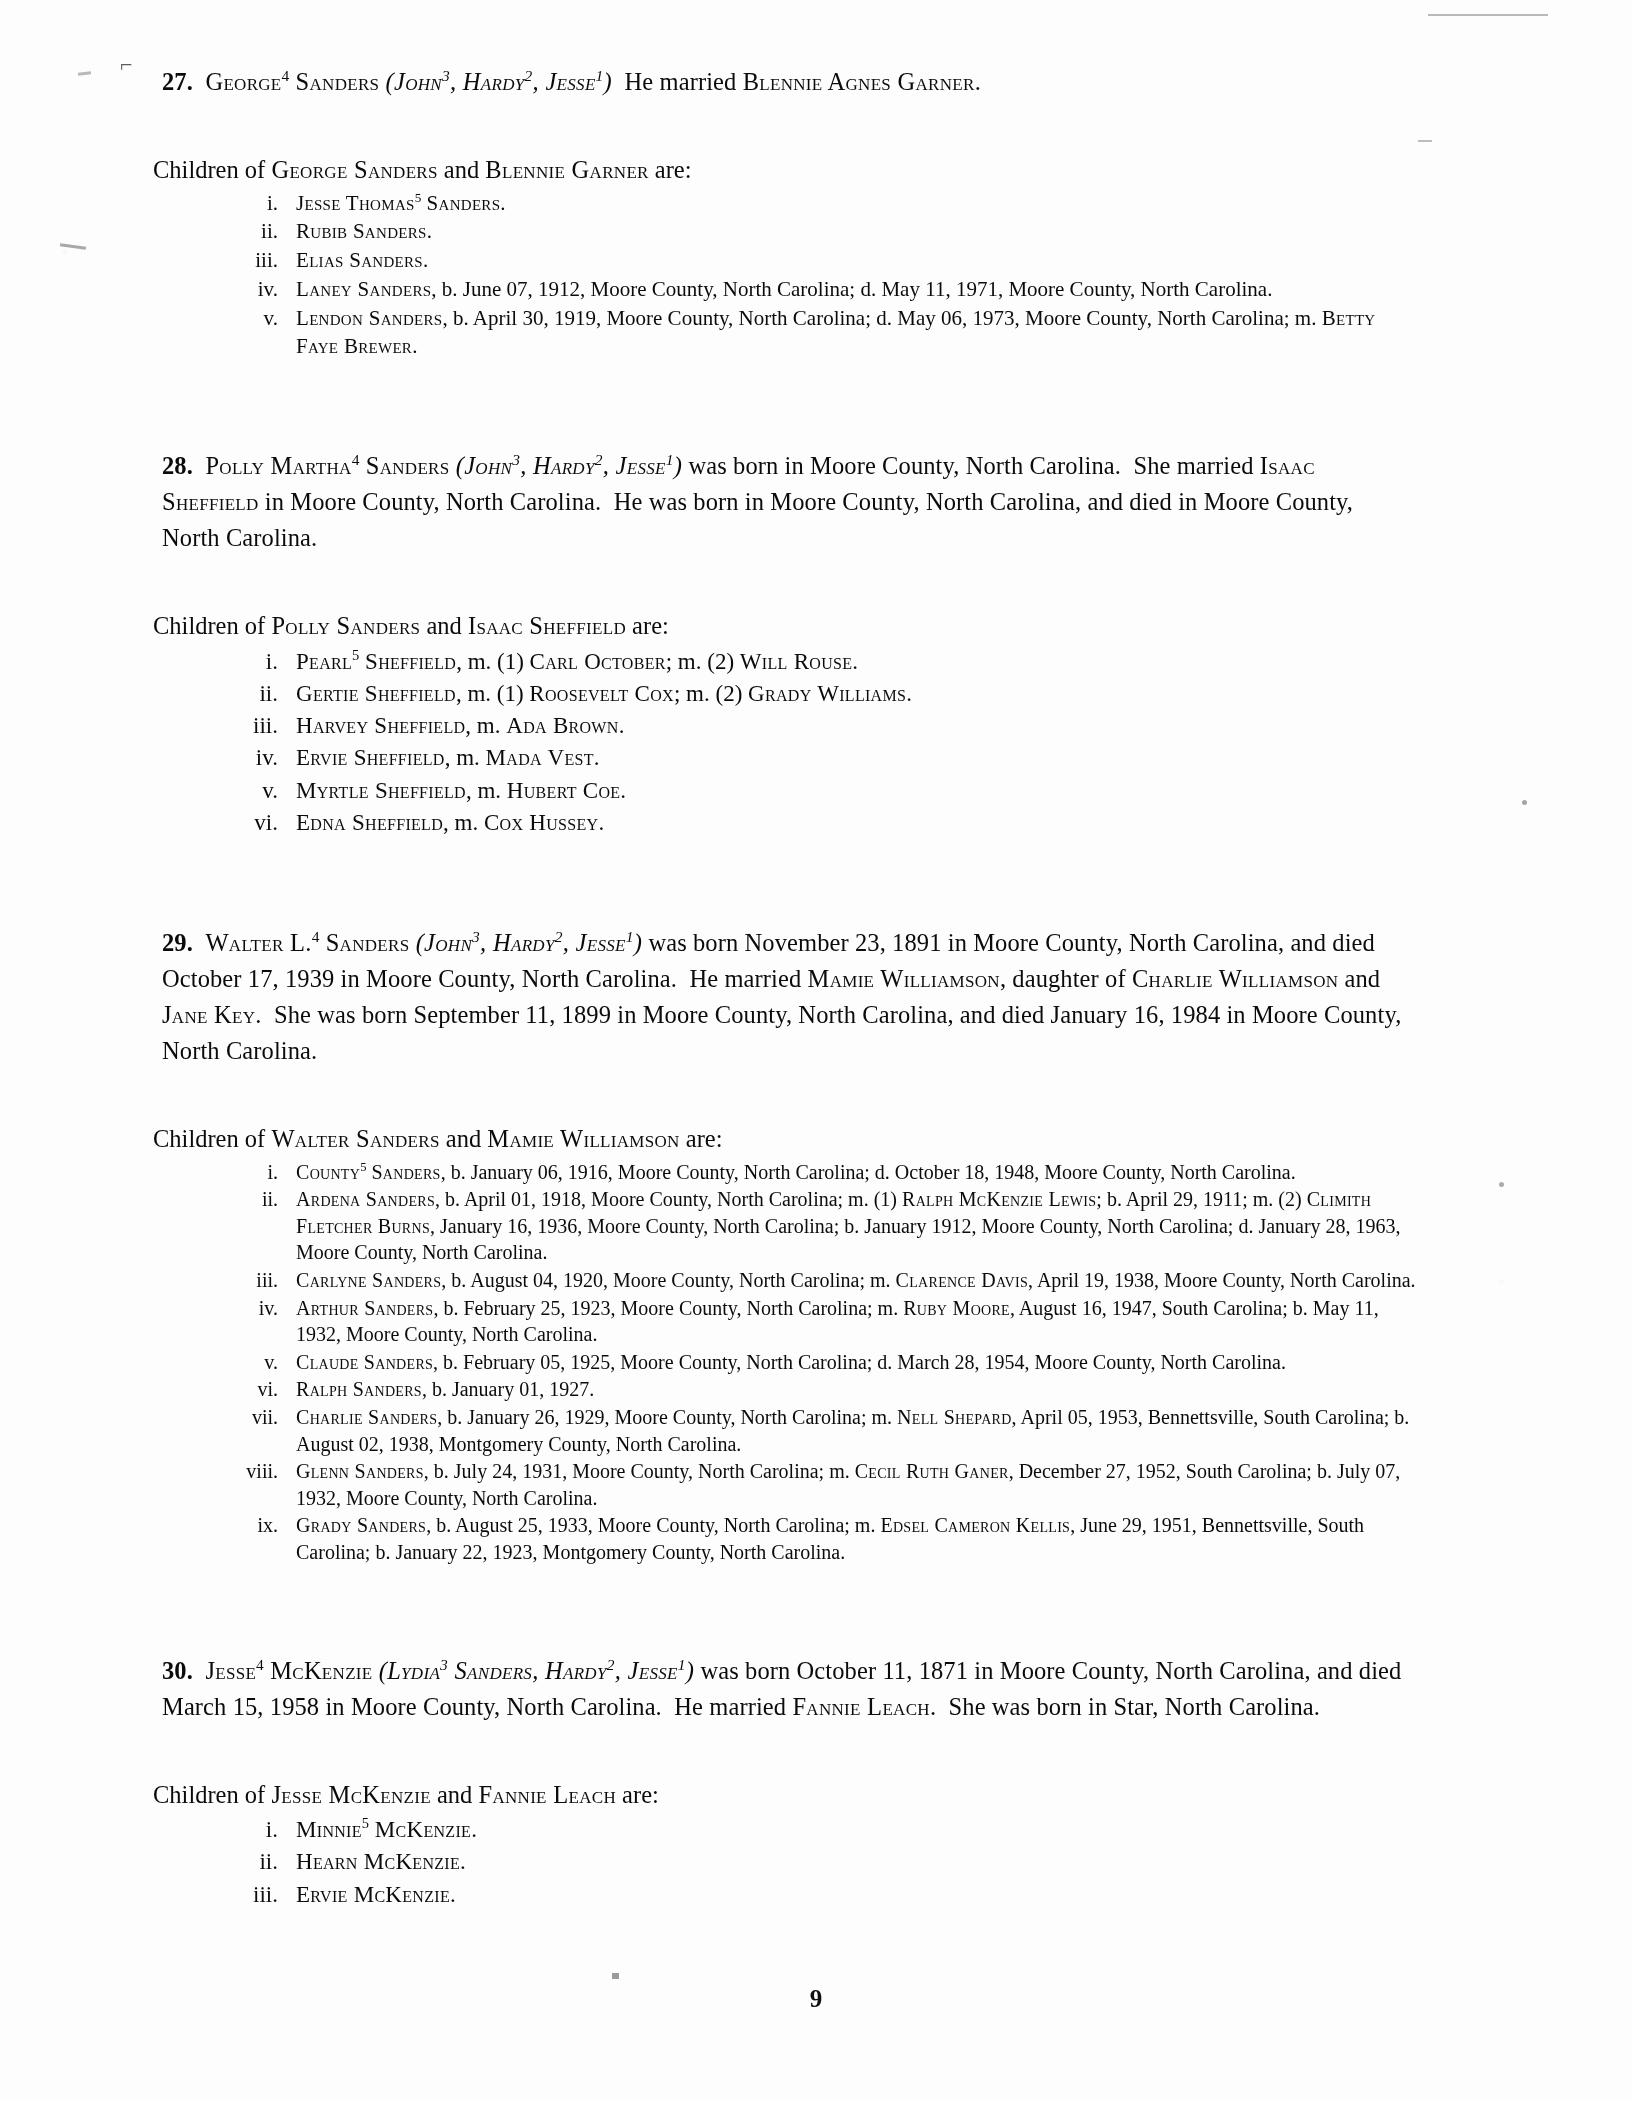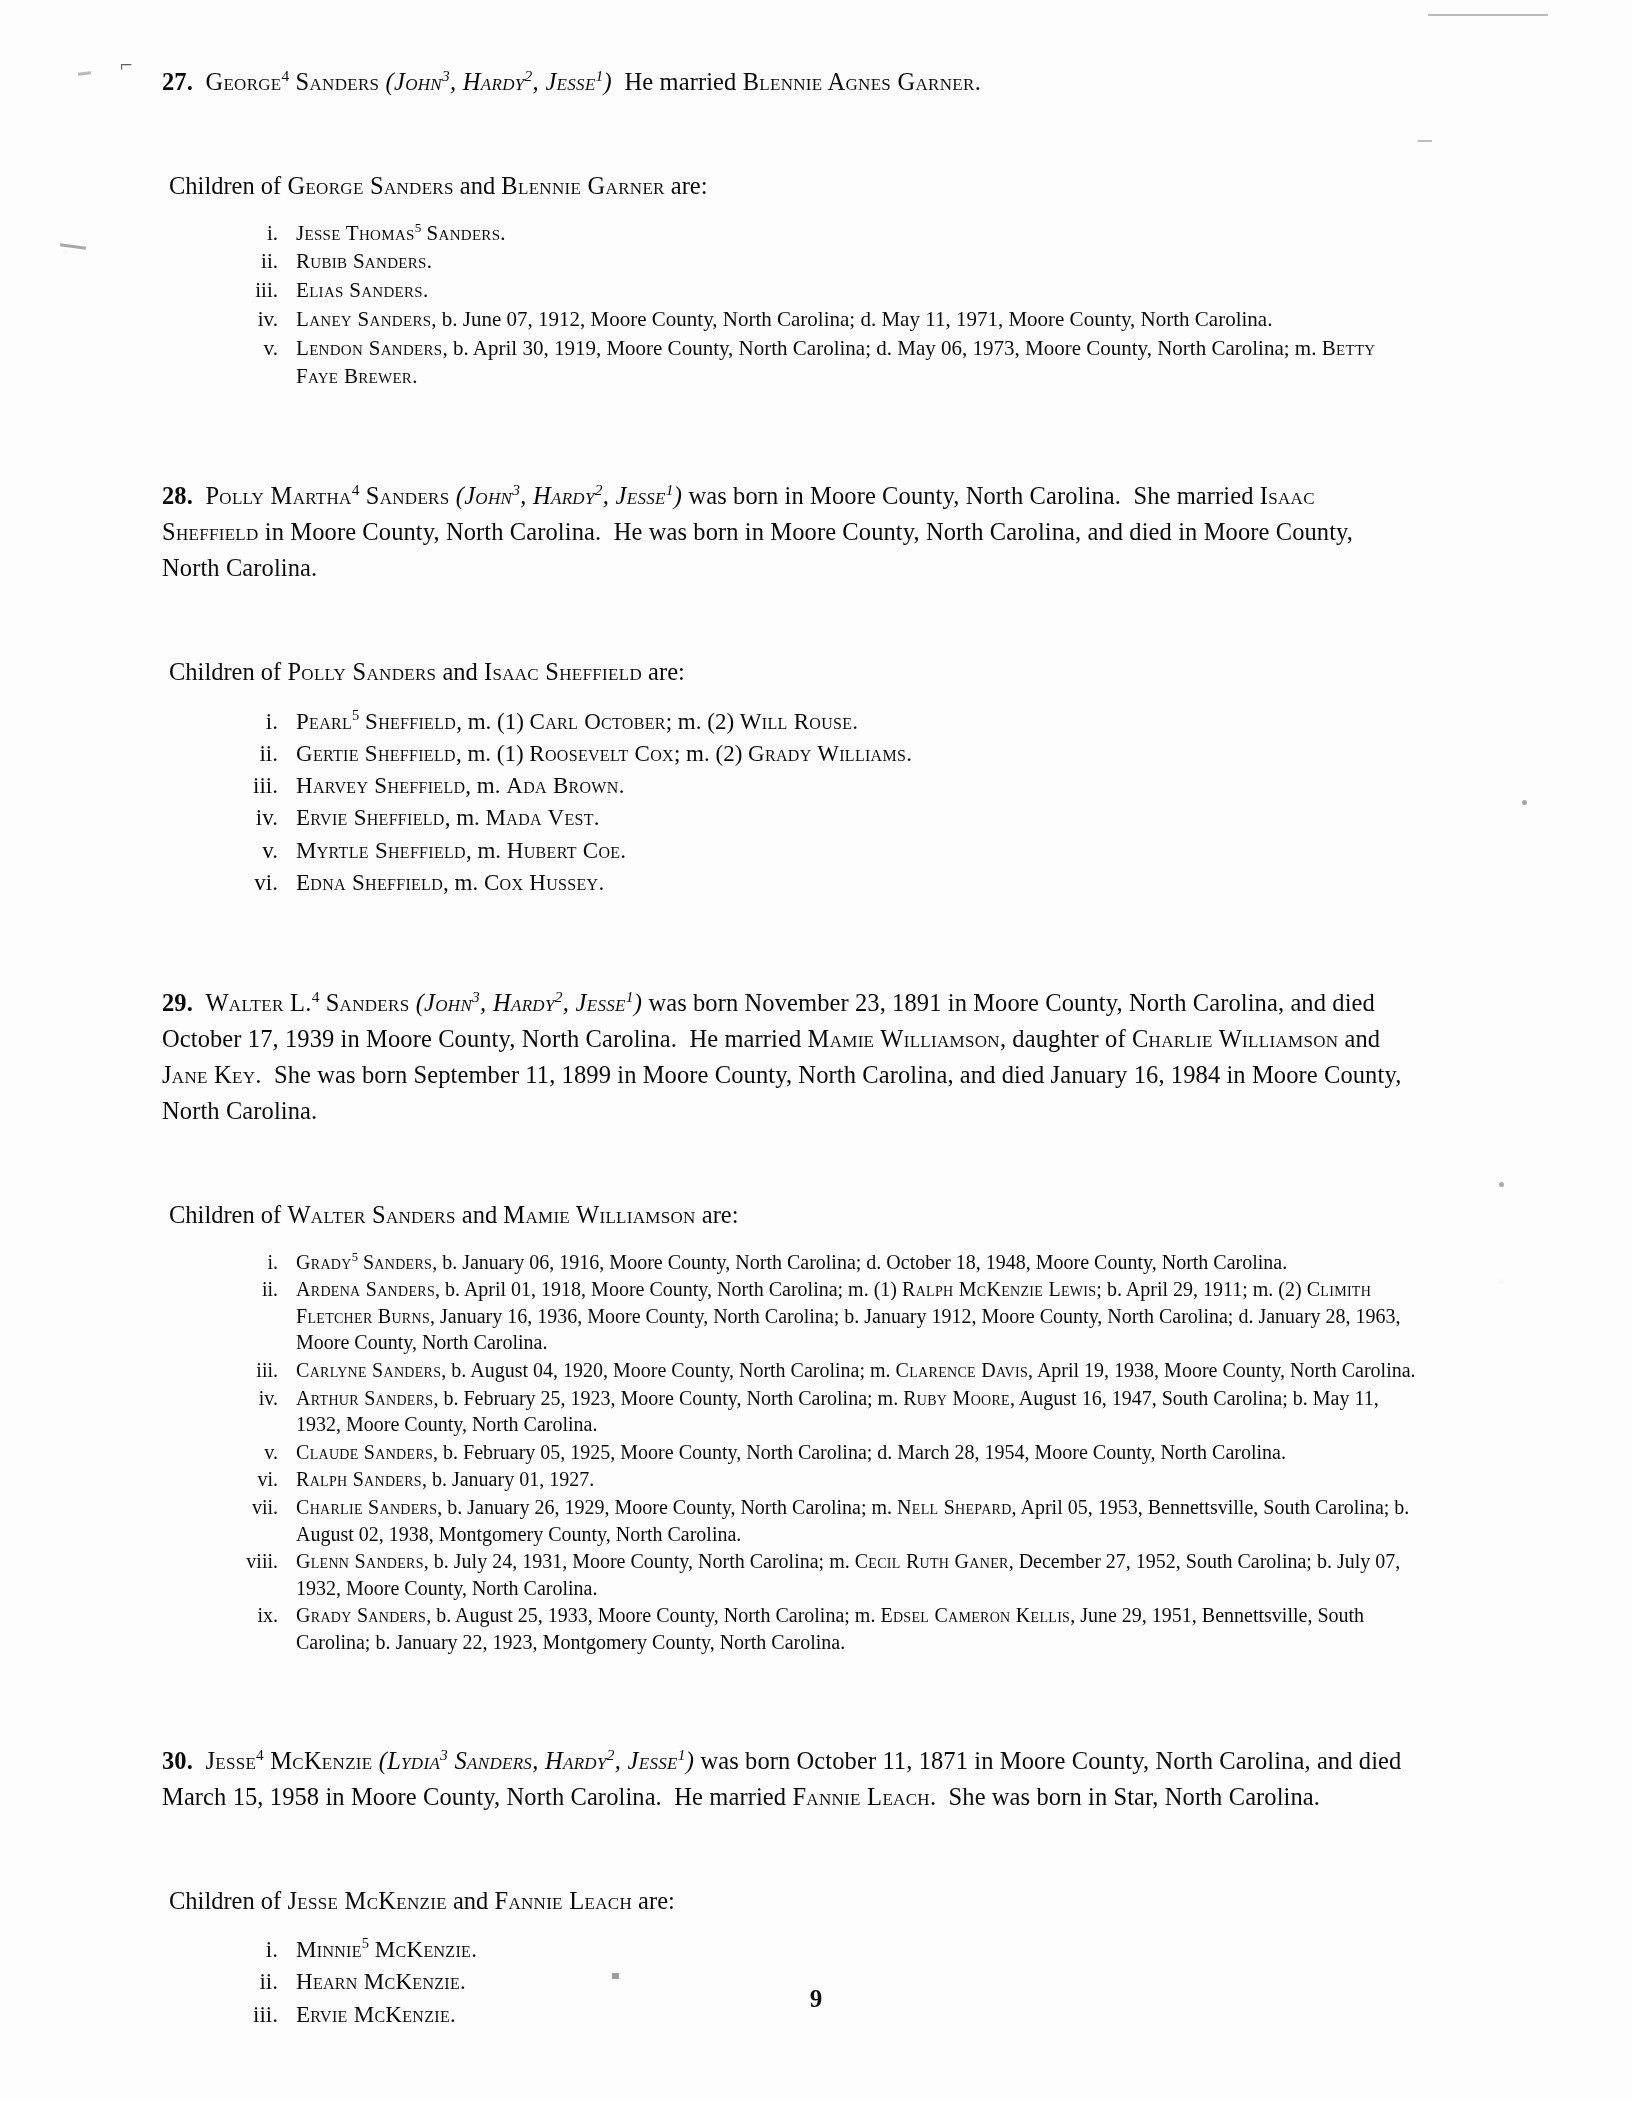--- a/index.html
+++ b/index.html
@@ -78,21 +78,21 @@
   }
   sup {
     font-size: 0.63em;
     line-height: 0;
     vertical-align: super;
   }
 
   .children-head {
     font-size: 24.5px;
     line-height: 1.45;
-    margin: 16px;
+    margin: 0;
     padding-left: 3px;
   }
 
   ol.kids {
     list-style: none;
     margin: 2px 0 0 0;
     padding: 0;
   }
   ol.kids > li {
     position: relative;
@@ -187,21 +187,21 @@
         </ol>
     </div>
 
     <div class="gap-xl"></div>
 
     <div class="entry">
       <p class="entry-body"><span class="entry-num">29.</span>&nbsp; <span class="sc">Walter L.</span><sup>4</sup> <span class="sc">Sanders</span> <span class="sc-i">(John<sup>3</sup>, Hardy<sup>2</sup>, Jesse<sup>1</sup>)</span> was born November 23, 1891 in Moore County, North Carolina, and died October 17, 1939 in Moore County, North Carolina.&nbsp; He married <span class="sc">Mamie Williamson</span>, daughter of <span class="sc">Charlie Williamson</span> and <span class="sc">Jane Key</span>.&nbsp; She was born September 11, 1899 in Moore County, North Carolina, and died January 16, 1984 in Moore County, North Carolina.</p>
       <div class="gap-md"></div>
       <p class="children-head">Children of <span class="sc">Walter Sanders</span> and <span class="sc">Mamie Williamson</span> are:</p>
       <ol class="kids tiny">
-          <li><span class="roman">i.</span><span><span class="sc">Grady</span><sup>5</sup> <span class="sc">Sanders</span>, b. January 06, 1916, Moore County, North Carolina; d. October 18, 1948, Moore County, North Carolina.</span></li>
+          <li><span class="roman">i.</span><span><span class="sc">County</span><sup>5</sup> <span class="sc">Sanders</span>, b. January 06, 1916, Moore County, North Carolina; d. October 18, 1948, Moore County, North Carolina.</span></li>
           <li><span class="roman">ii.</span><span><span class="sc">Ardena Sanders</span>, b. April 01, 1918, Moore County, North Carolina; m. (1) <span class="sc">Ralph McKenzie Lewis</span>; b. April 29, 1911; m. (2) <span class="sc">Climith Fletcher Burns</span>, January 16, 1936, Moore County, North Carolina; b. January 1912, Moore County, North Carolina; d. January 28, 1963, Moore County, North Carolina.</span></li>
           <li><span class="roman">iii.</span><span><span class="sc">Carlyne Sanders</span>, b. August 04, 1920, Moore County, North Carolina; m. <span class="sc">Clarence Davis</span>, April 19, 1938, Moore County, North Carolina.</span></li>
           <li><span class="roman">iv.</span><span><span class="sc">Arthur Sanders</span>, b. February 25, 1923, Moore County, North Carolina; m. <span class="sc">Ruby Moore</span>, August 16, 1947, South Carolina; b. May 11, 1932, Moore County, North Carolina.</span></li>
           <li><span class="roman">v.</span><span><span class="sc">Claude Sanders</span>, b. February 05, 1925, Moore County, North Carolina; d. March 28, 1954, Moore County, North Carolina.</span></li>
           <li><span class="roman">vi.</span><span><span class="sc">Ralph Sanders</span>, b. January 01, 1927.</span></li>
           <li><span class="roman">vii.</span><span><span class="sc">Charlie Sanders</span>, b. January 26, 1929, Moore County, North Carolina; m. <span class="sc">Nell Shepard</span>, April 05, 1953, Bennettsville, South Carolina; b. August 02, 1938, Montgomery County, North Carolina.</span></li>
           <li><span class="roman">viii.</span><span><span class="sc">Glenn Sanders</span>, b. July 24, 1931, Moore County, North Carolina; m. <span class="sc">Cecil Ruth Ganer</span>, December 27, 1952, South Carolina; b. July 07, 1932, Moore County, North Carolina.</span></li>
           <li><span class="roman">ix.</span><span><span class="sc">Grady Sanders</span>, b. August 25, 1933, Moore County, North Carolina; m. <span class="sc">Edsel Cameron Kellis</span>, June 29, 1951, Bennettsville, South Carolina; b. January 22, 1923, Montgomery County, North Carolina.</span></li>
         </ol>
     </div>

